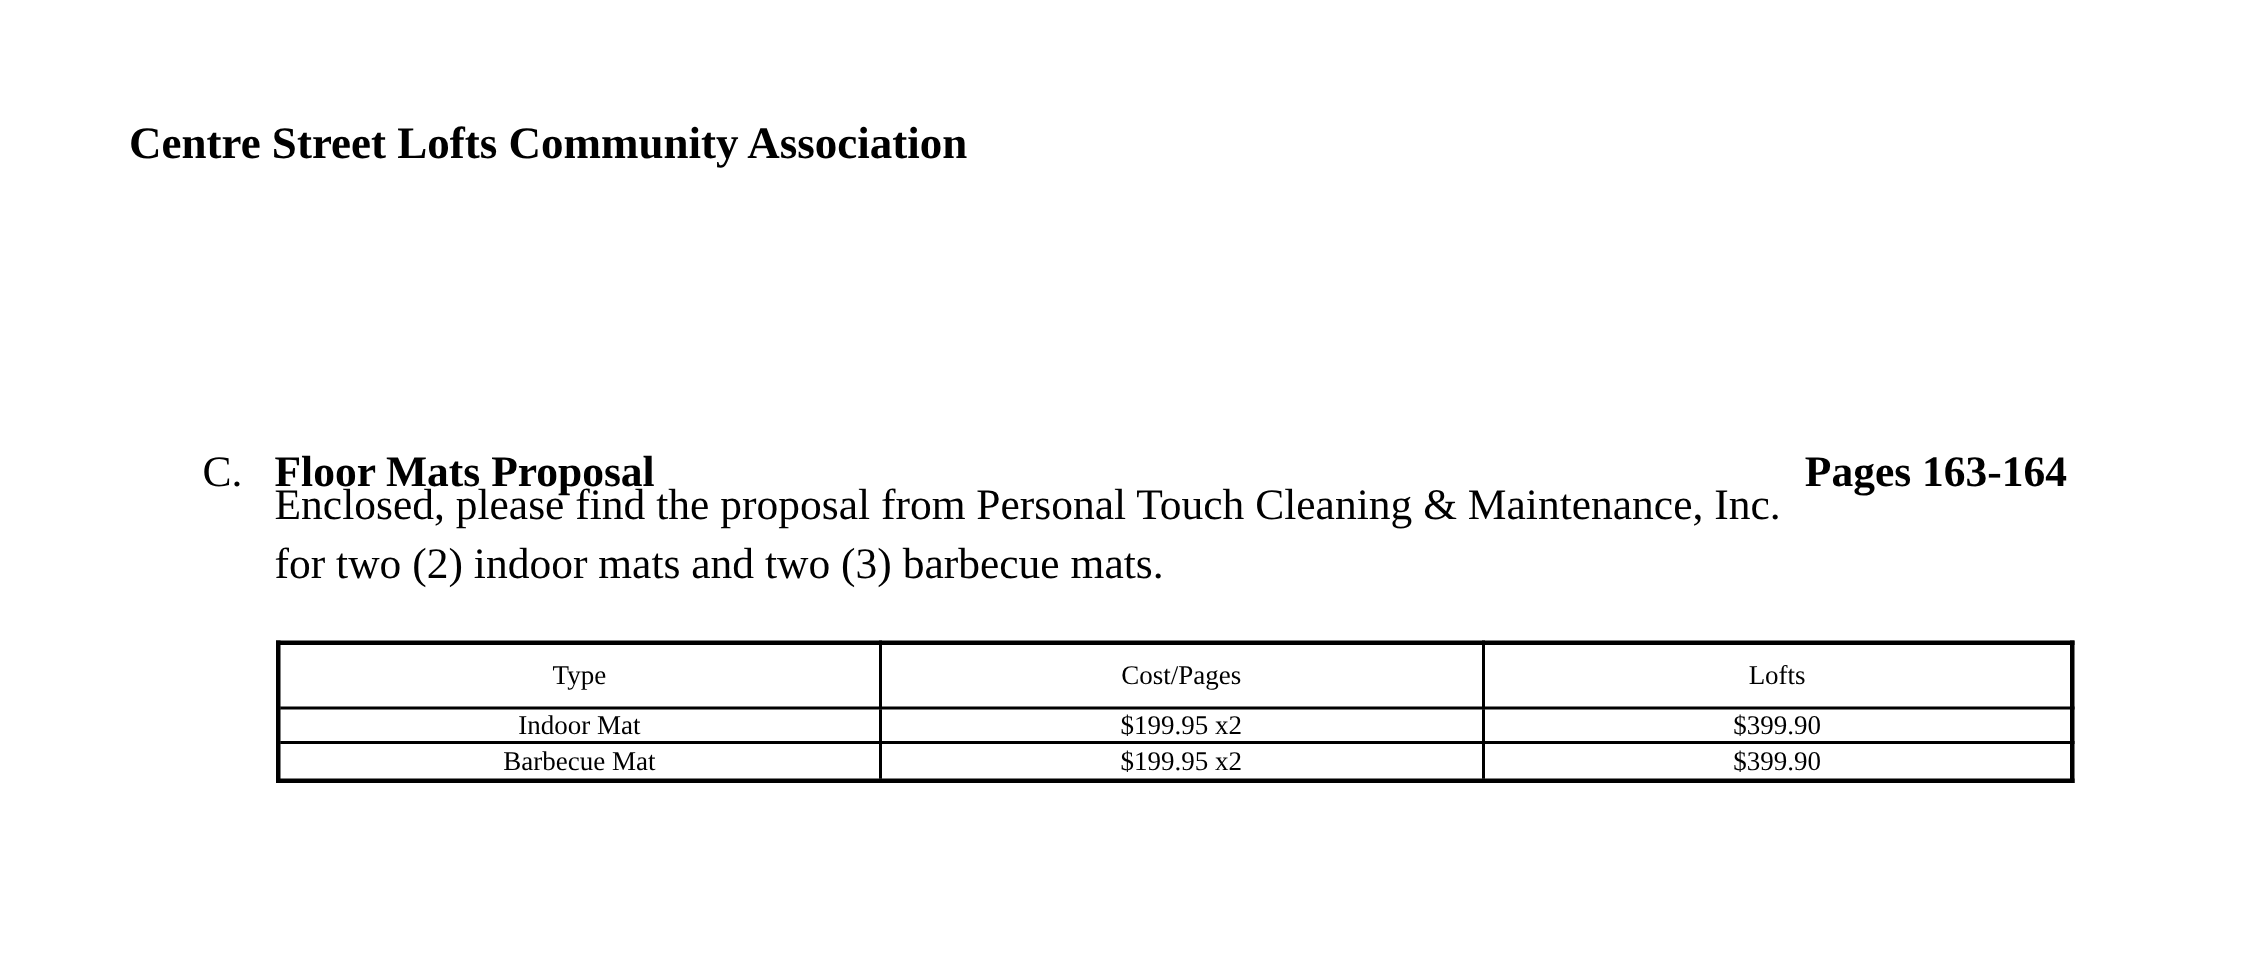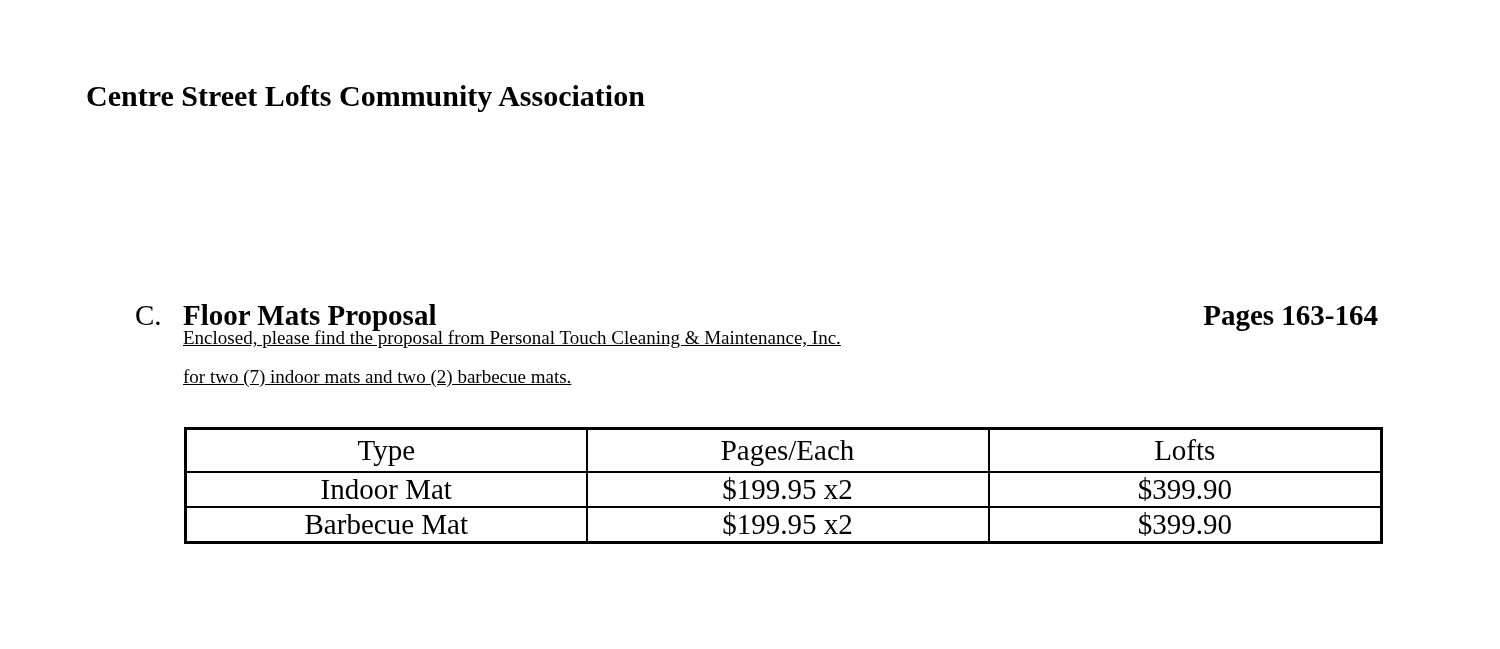--- a/index.html
+++ b/index.html
@@ -41,45 +41,44 @@
     margin-top: 17px;
   }
   .sec-pages {
     margin-left: auto;
     font-weight: bold;
   }
   .body-text {
     position: absolute;
     left: 183px;
     top: 318px;
-    font-size: 19px;
+    font-size: 29px;
     line-height: 39px;
     white-space: nowrap;
-    text-decoration: underline;
   }
   .cost-table {
     position: absolute;
     left: 184px;
     top: 427px;
     border-collapse: collapse;
     table-layout: fixed;
     border: 3px solid #000000;
-    font-size: 29px;
+    font-size: 18px;
   }
   .cost-table th,
   .cost-table td {
     border: 2px solid #000000;
     text-align: center;
     vertical-align: middle;
     font-weight: normal;
     padding: 0;
     overflow: hidden;
   }
   .row-head  { height: 43px; }
-  .row-data1 { height: 35px; margin-top: 29px; }
+  .row-data1 { height: 23px; margin-top: 29px; }
   .row-data2 { height: 26px; }
   .row-total { height: 42px; }
   .grand-total { font-weight: bold; }
 </style>
 </head>
 <body>
 
 <div class="doc">
 
   <div class="title-block">
@@ -87,33 +86,33 @@
   </div>
 
   <div class="section-row">
     <span class="sec-label">C.</span>
     <span class="sec-title">Floor Mats Proposal</span>
     <span class="sec-pages">Pages 163-164</span>
   </div>
 
   <div class="body-text">
     <div>Enclosed, please find the proposal from Personal Touch Cleaning &amp; Maintenance, Inc.</div>
-    <div>for two (7) indoor mats and two (2) barbecue mats.</div>
+    <div>for two (2) indoor mats and two (3) barbecue mats.</div>
   </div>
 
   <table class="cost-table">
     <colgroup>
       <col style="width:401px">
       <col style="width:402px">
       <col style="width:393px">
     </colgroup>
     <thead>
       <tr class="row-head">
         <th>Type</th>
-        <th>Pages/Each</th>
+        <th>Cost/Pages</th>
         <th>Lofts</th>
       </tr>
     </thead>
     <tbody>
       <tr class="row-data1">
         <td>Indoor Mat</td>
         <td>$199.95 x2</td>
         <td>$399.90</td>
       </tr>
       <tr class="row-data2">

